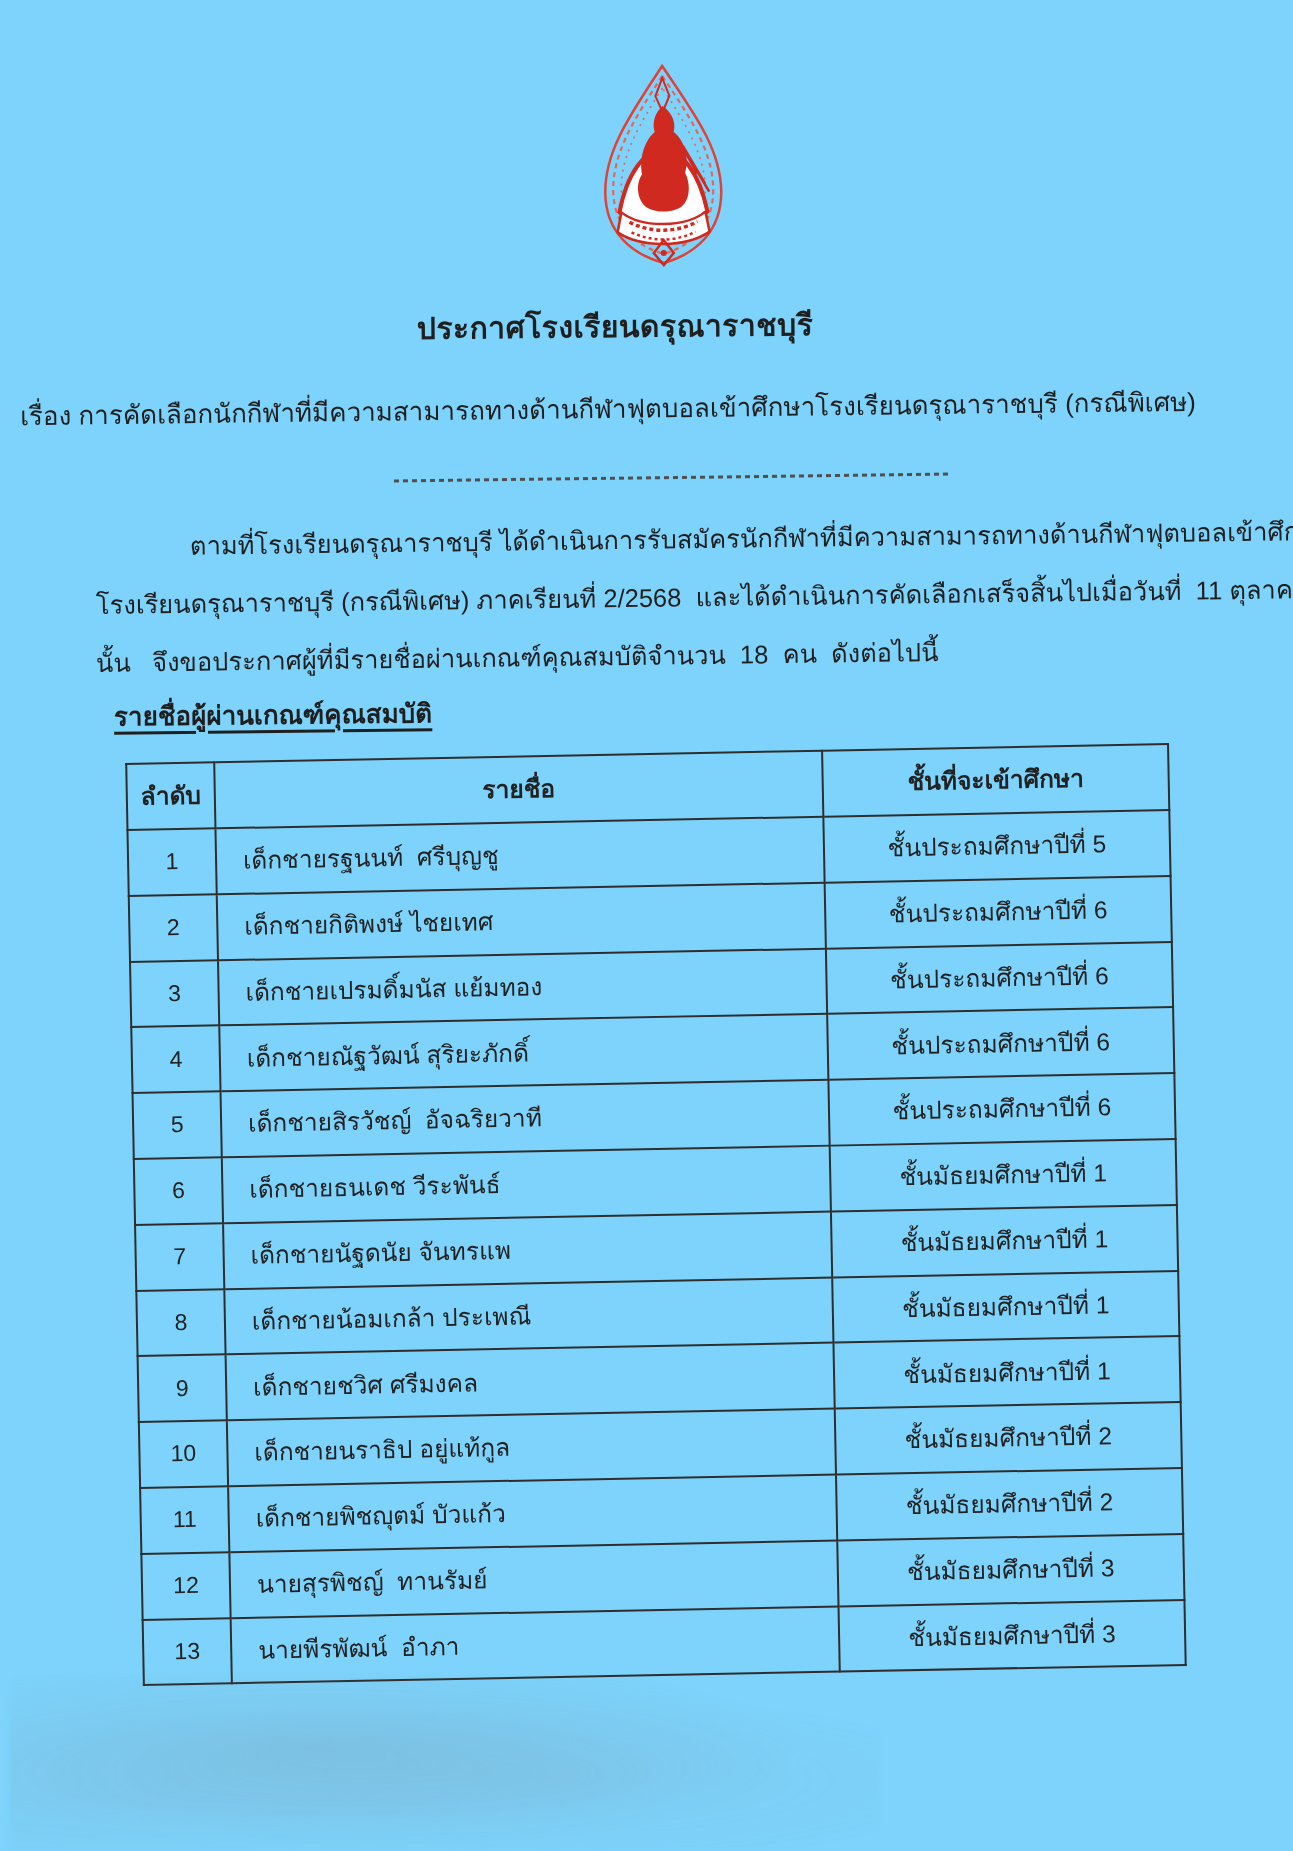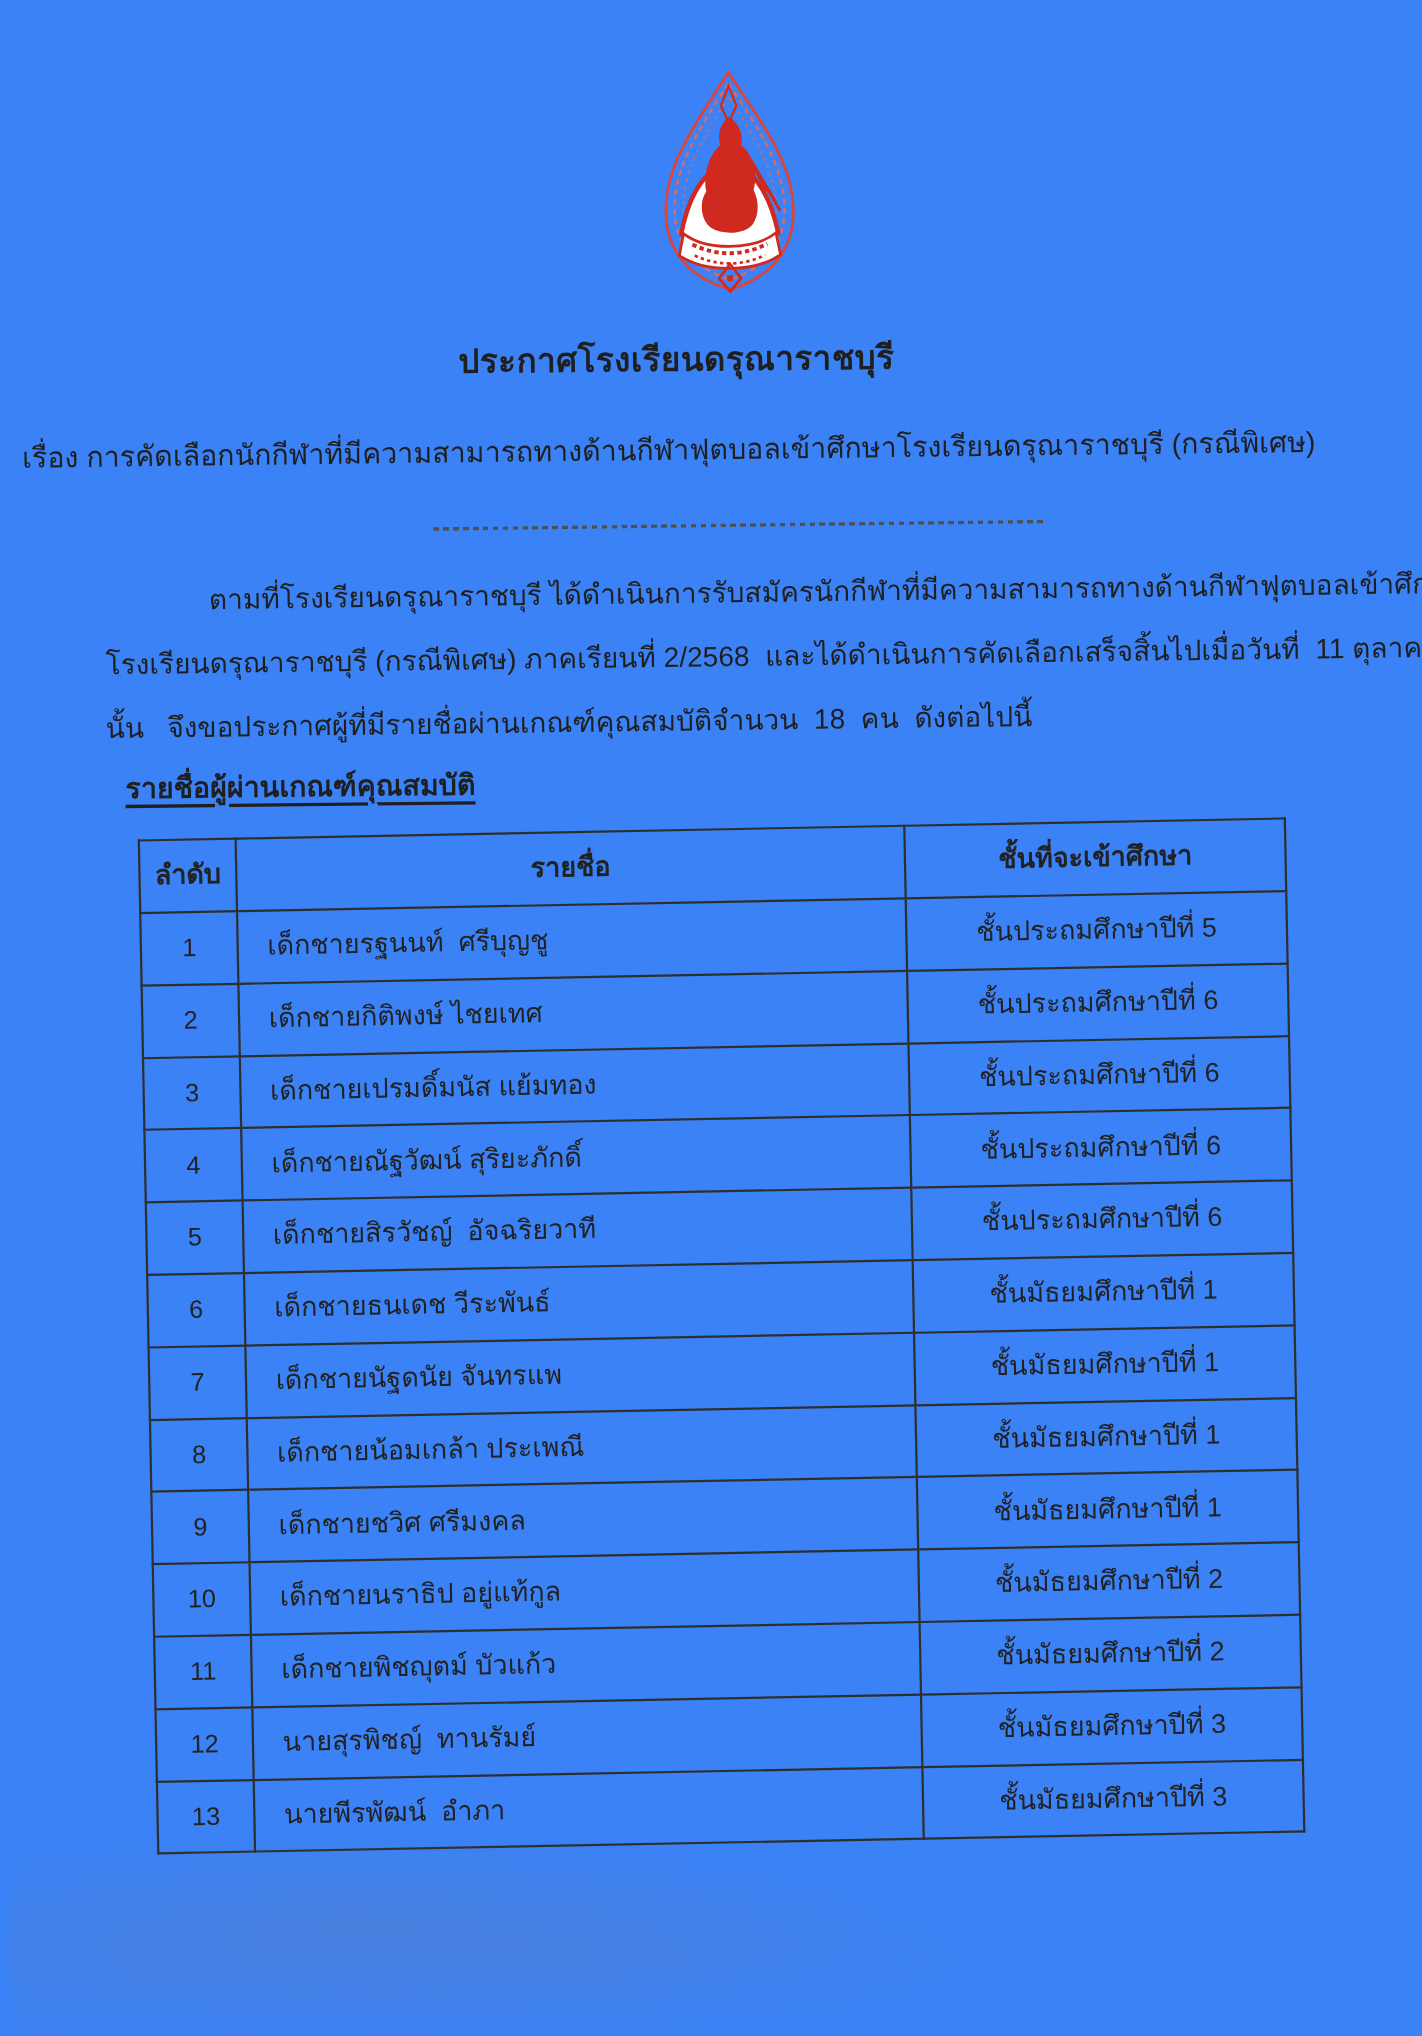--- a/index.html
+++ b/index.html
@@ -1,19 +1,19 @@
 <!DOCTYPE html>
 <html><head>
 <meta charset="utf-8">
 <style>
   html,body{margin:0;padding:0;background:#ffffff;}
   .page{
     position:relative;
     width:1293px;height:1851px;
-    background:#3b82f6;
+    background:#7dd3fc;
     overflow:hidden;
     font-family:"Liberation Sans",sans-serif;
     color:#1f1f1f;
   }
   .emblem{
     position:absolute;left:592px;top:62px;width:142px;height:205px;
     transform:rotate(-0.5deg);
   }
   .doc-title{
     position:absolute;top:303px;left:0;width:1230px;

